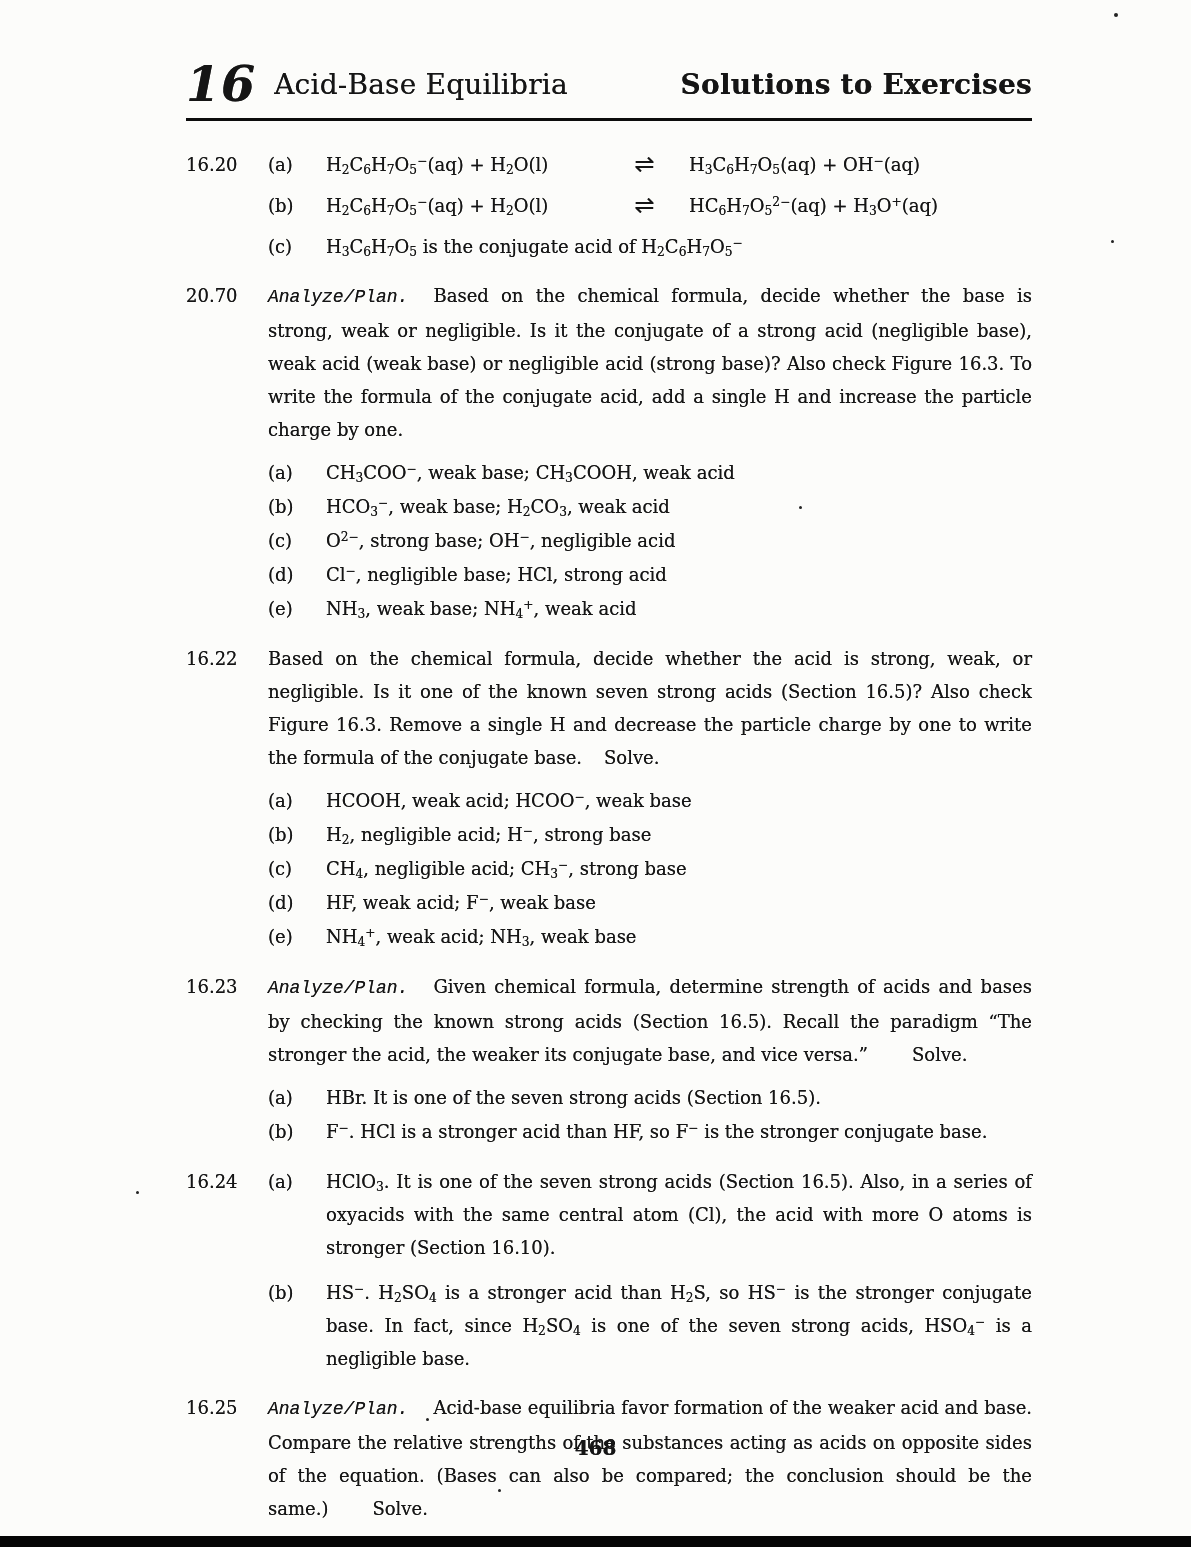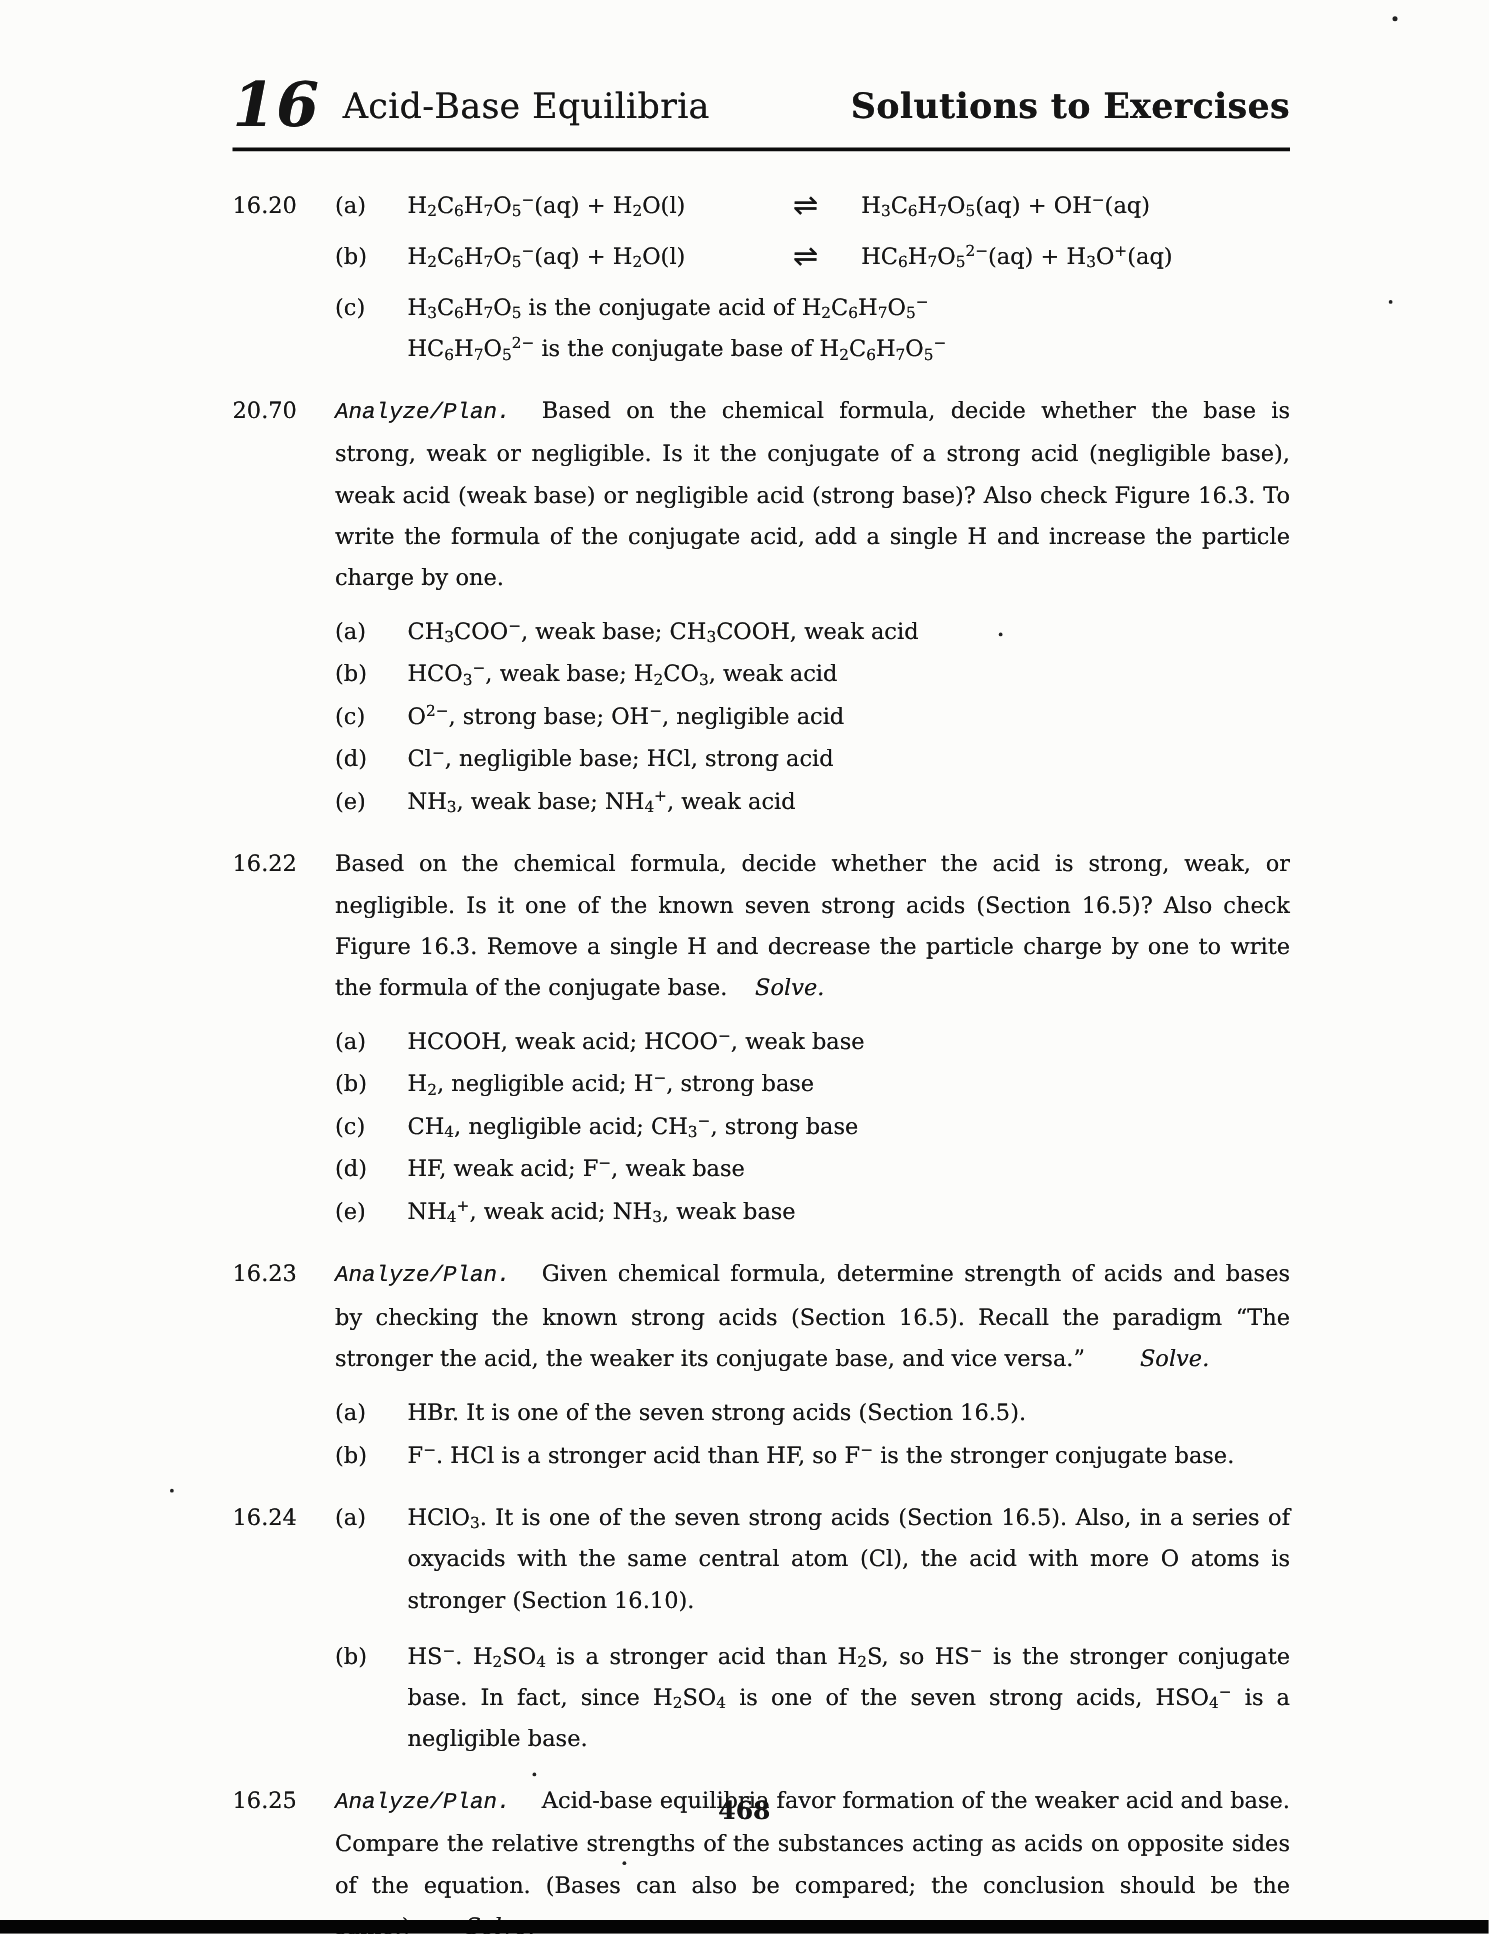--- a/index.html
+++ b/index.html
@@ -29,21 +29,21 @@
   .part{display:flex;}
   .plabel{width:58px;flex:none;}
   .ptext{flex:1;min-width:0;}
   .eq{margin-bottom:8px;}
   .eq .lhs{display:inline-block;width:291px;vertical-align:top;}
   .eq .arr{display:inline-block;width:55px;text-align:center;vertical-align:top;
            font-family:"DejaVu Sans","Liberation Sans",sans-serif;font-size:24px;}
   .eq .rhs{display:inline-block;vertical-align:top;margin-left:17px;}
   .just{text-align:justify;}
   .plan-label{font-style:italic;margin-right:25px;font-family:Liberation Mono, monospace;}
-  .solve{font-style:italic;margin-left:44px;}
+  .solve{margin-left:44px;}
   .solve.near{margin-left:22px;}
   .items{margin-top:10px;}
   .item{display:flex;margin-bottom:1px;}
   .gap-top{margin-top:12px;}
   .page-num{position:absolute;top:1432px;left:0;width:1191px;text-align:center;
             font-weight:bold;font-size:20px;}
   .scan-bar{position:absolute;left:0;top:1536px;width:1191px;height:11px;background:#050505;}
   .speck{position:absolute;background:#222;border-radius:50%;}
 </style>
 </head>
@@ -69,21 +69,20 @@
       <div class="part eq">
         <span class="plabel">(b)</span>
         <span class="ptext">
           <span class="lhs">H<sub>2</sub>C<sub>6</sub>H<sub>7</sub>O<sub>5</sub><sup>−</sup>(aq) + H<sub>2</sub>O(l)</span><span class="arr">⇌</span><span class="rhs">HC<sub>6</sub>H<sub>7</sub>O<sub>5</sub><sup>2−</sup>(aq) + H<sub>3</sub>O<sup>+</sup>(aq)</span>
         </span>
       </div>
       <div class="part">
         <span class="plabel">(c)</span>
         <span class="ptext">
           <div>H<sub>3</sub>C<sub>6</sub>H<sub>7</sub>O<sub>5</sub> is the conjugate acid of H<sub>2</sub>C<sub>6</sub>H<sub>7</sub>O<sub>5</sub><sup>−</sup></div>
-          <div>HC<sub>6</sub>H<sub>7</sub>O<sub>5</sub><sup>2−</sup> is the conjugate base of H<sub>2</sub>C<sub>6</sub>H<sub>7</sub>O<sub>5</sub><sup>−</sup></div>
         </span>
       </div>
     </div>
   </div>
 
   <div class="problem">
     <div class="pnum">20.70</div>
     <div class="pbody">
       <div class="just">
         <span class="plan-label">Analyze/Plan.</span><span>Based on the chemical formula, decide whether the base is strong, weak or negligible.  Is it the conjugate of a strong acid (negligible base), weak acid (weak base) or negligible acid (strong base)?  Also check Figure 16.3.  To write the formula of the conjugate acid, add a single H and increase the particle charge by one.</span>

